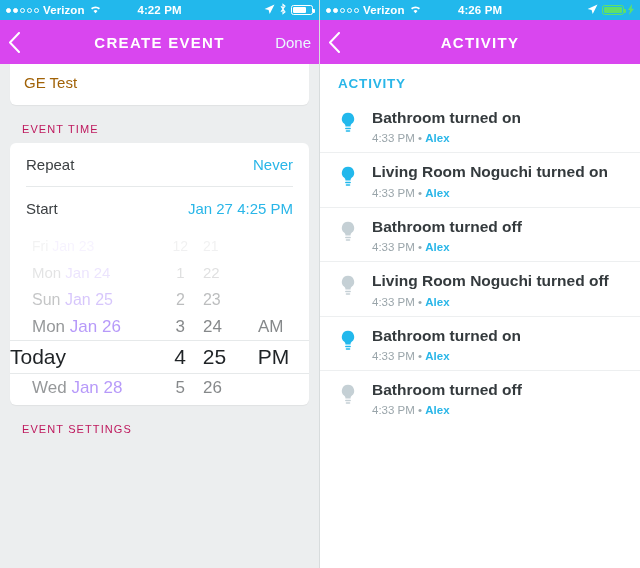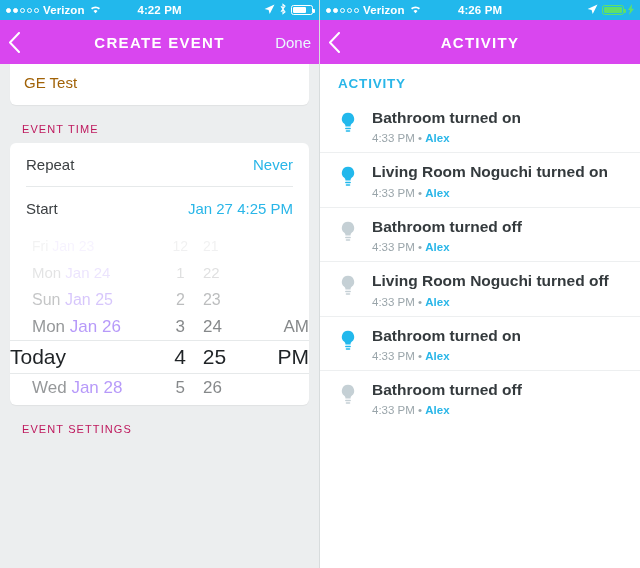--- a/index.html
+++ b/index.html
@@ -82,21 +82,21 @@
 
   
   .picker { position: relative; height: 175px; overflow: hidden; padding-top: 2px; }
   .pick-row {
     display: flex; align-items: center; height: 27px;
     font-size: 17px; color: #3c4043;
   }
   .pick-row .c-day  { width: 150px; padding-left: 22px; white-space: nowrap; }
   .pick-row .c-hour { width: 46px; text-align: center; }
   .pick-row .c-min  { width: 56px; text-align: left; }
-  .pick-row .c-ampm { width: 52px; text-align: right; }
+  .pick-row .c-ampm { width: 52px; text-align: left; }
   .pick-row .wk { color: #55595c; }
   .pick-row .dt { color: #8b5cf6; }
   .pick-row.selected {
     height: 34px; background: #fff; font-size: 21px; color: #1f2326;
     border-top: 1px solid #e6e9ea; border-bottom: 1px solid #e6e9ea;
   }
   .pick-row.selected .c-day { text-align: left; padding-left: 0; }
   .pick-row.f1 { opacity: .62; }
   .pick-row.f2 { opacity: .34; font-size: 16px; }
   .pick-row.f3 { opacity: .16; font-size: 15px; }

